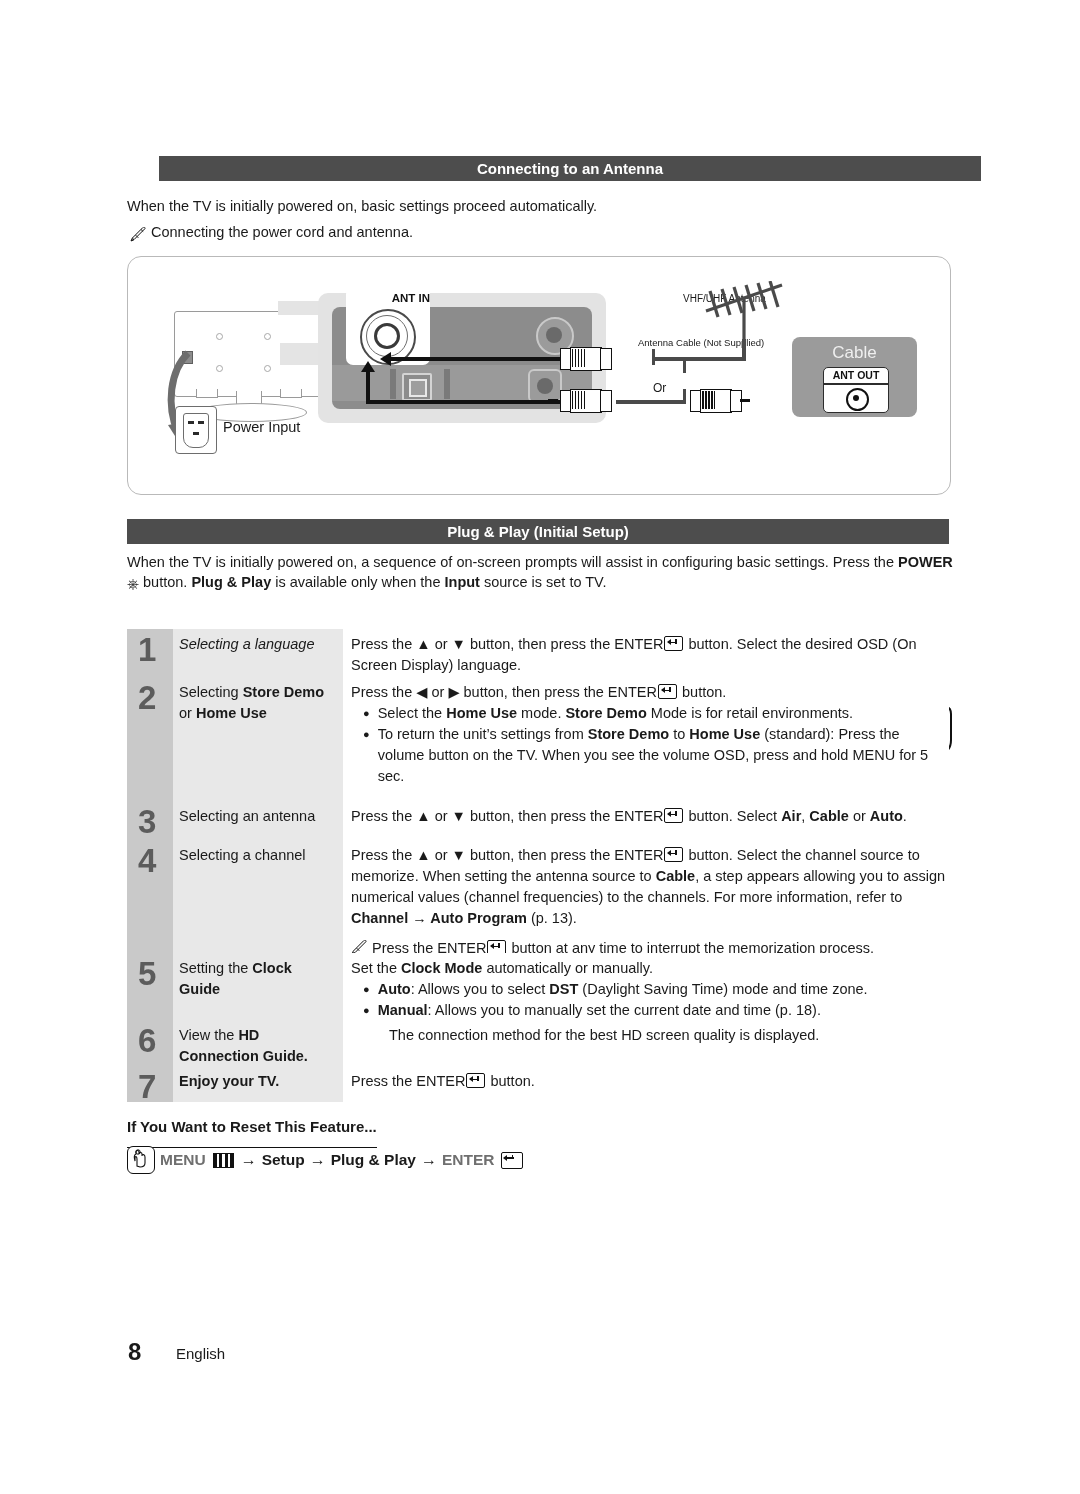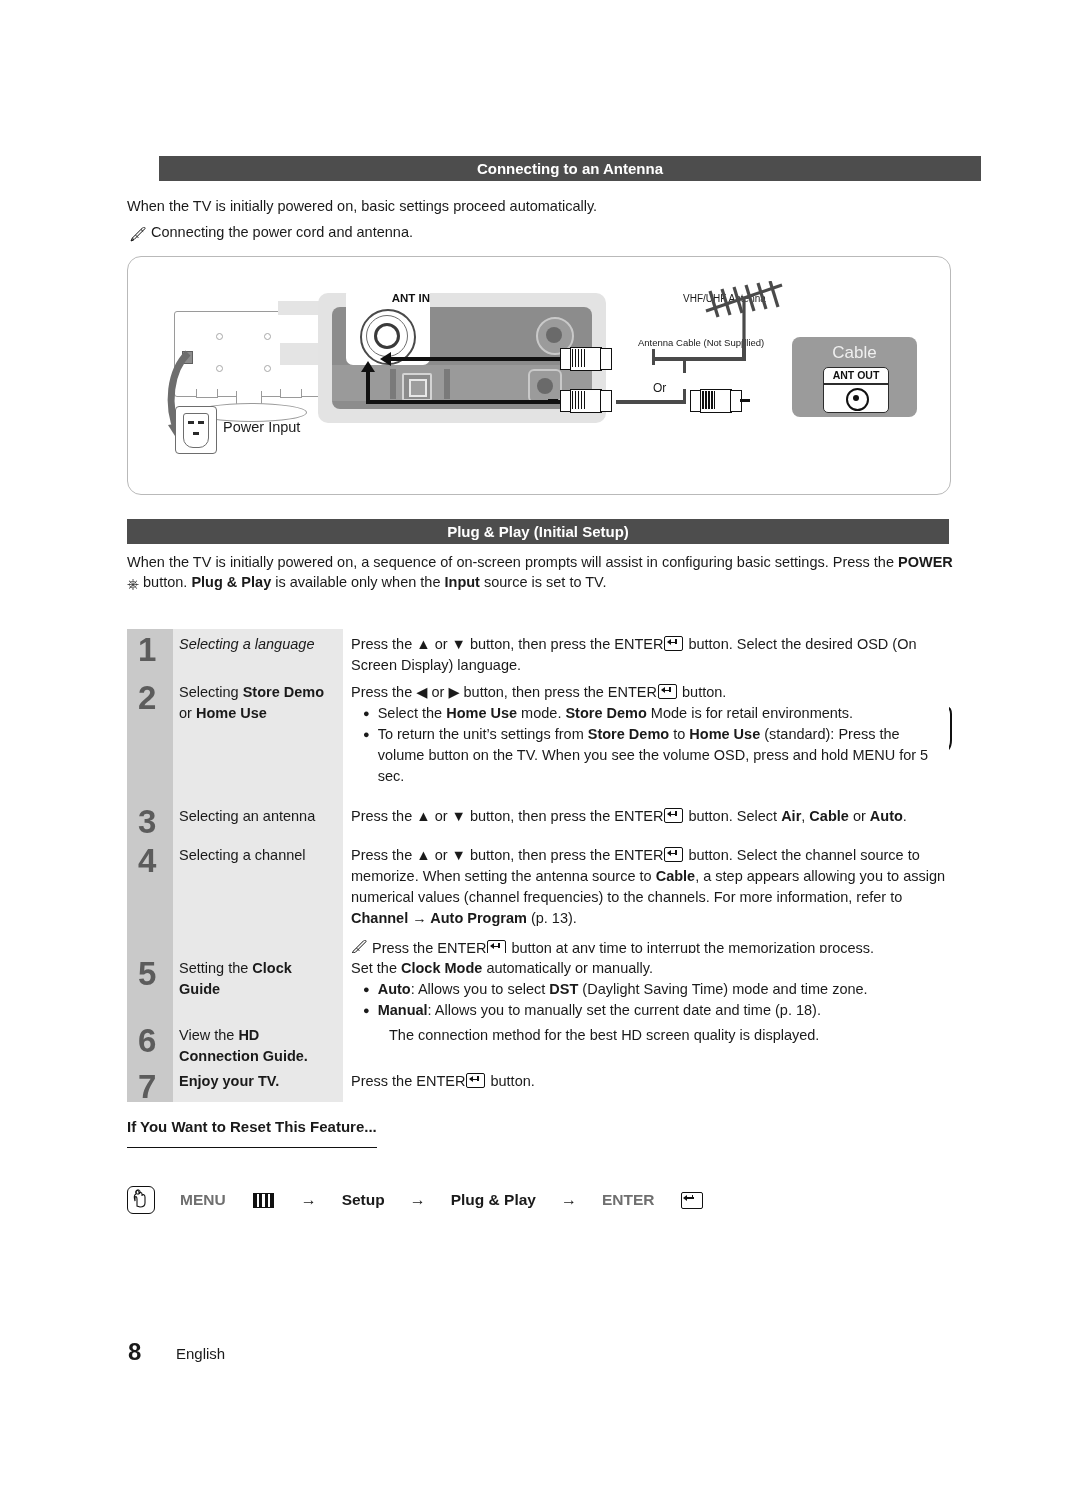--- a/index.html
+++ b/index.html
@@ -225,21 +225,21 @@
     position:absolute;left:0;top:0;width:120px;text-align:center;
     font-size:14px;color:#1a1a1a;letter-spacing:.5px;
   }
 
   
   .reset-head{
     position:absolute;left:127px;top:1118px;font-size:15px;font-weight:bold;
     border-bottom:1.6px solid #111;padding-bottom:12px;
   }
   .reset-path{
-    position:absolute;left:127px;top:1186px;display:flex;align-items:center;gap:25px;
+    position:absolute;left:127px;top:1146px;display:flex;align-items:center;gap:5px;
     font-size:15.5px;font-weight:bold;color:#1a1a1a;
   }
   .hand-icon{
     flex:0 0 auto;width:26px;height:26px;border:1.8px solid #111;border-radius:6px;position:relative;background:#fff;
   }
   .path-gray{color:#6f6f6f;font-weight:bold;}
   .arrowchar{font-weight:normal;font-size:16px;}
 
   
   .folio{position:absolute;left:128px;top:1338px;font-size:24px;font-weight:bold;}

